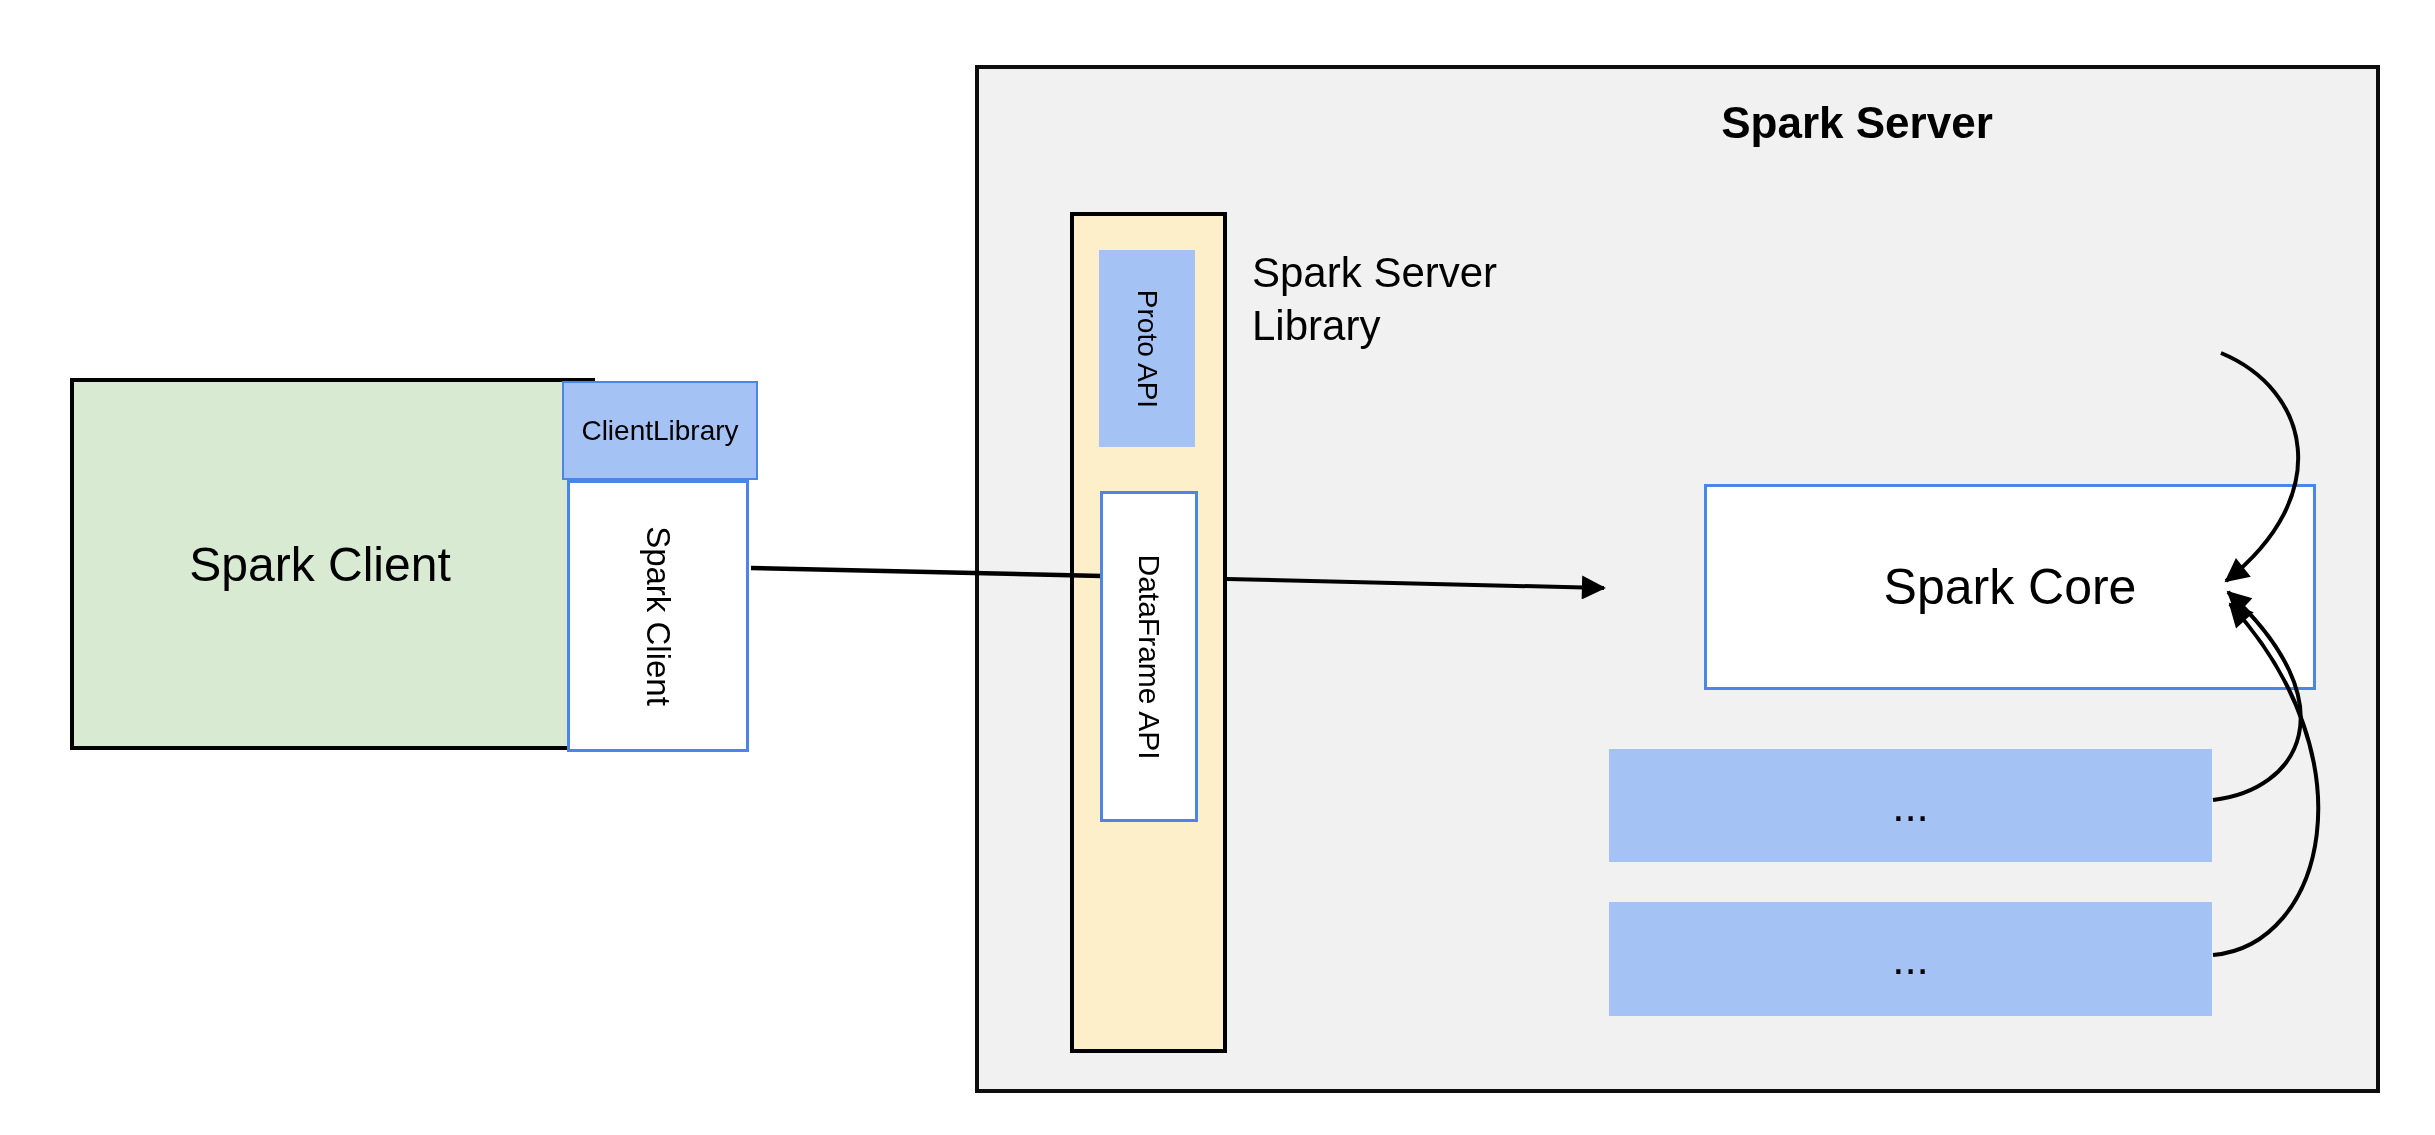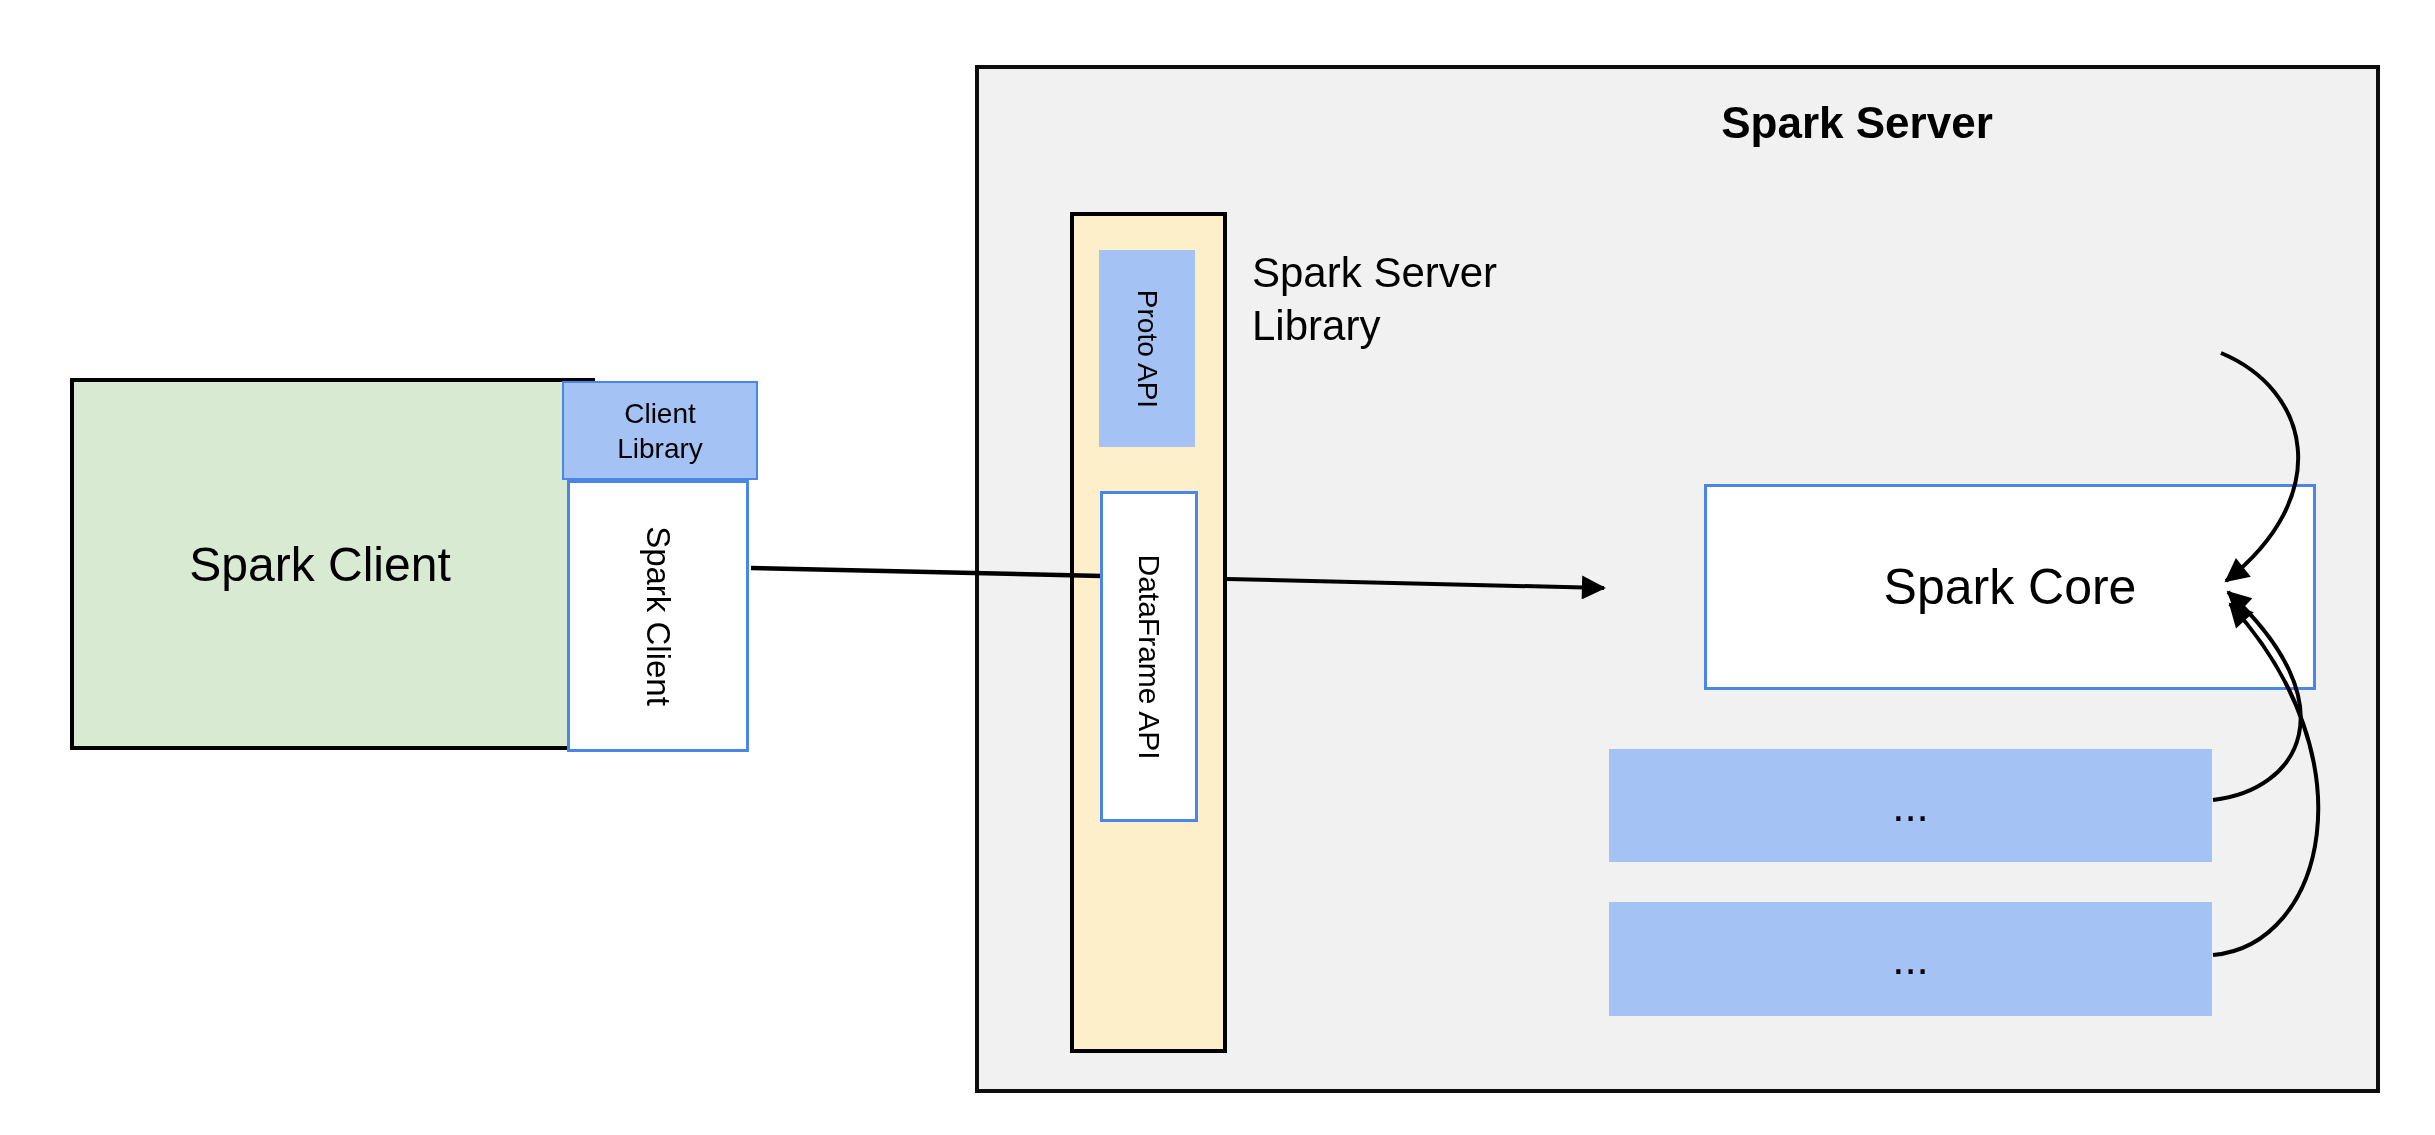--- a/index.html
+++ b/index.html
@@ -20,21 +20,21 @@
     background:#d9ead3;border:4px solid #000000;z-index:1;
   }
   .green-box .label{
     position:absolute;left:0;top:0;width:492px;height:100%;
     display:flex;flex-direction:column;align-items:center;justify-content:center;
     font-size:48px;line-height:61px;
   }
   .package-box{
     left:562px;top:381px;width:196px;height:99px;
     background:#a4c2f4;border:2px solid #4a86e8;z-index:2;
-    flex-direction:column;font-size:28px;line-height:35px;
+    flex-direction:row;font-size:28px;line-height:35px;
   }
   .spark-client-box{
     left:567px;top:480px;width:182px;height:272px;
     background:#ffffff;border:3px solid #4a86e8;z-index:2;
   }
 
   
   .panel{
     left:975px;top:65px;width:1405px;height:1028px;
     background:#f1f1f1;border:4px solid #0d0d0d;z-index:0;

